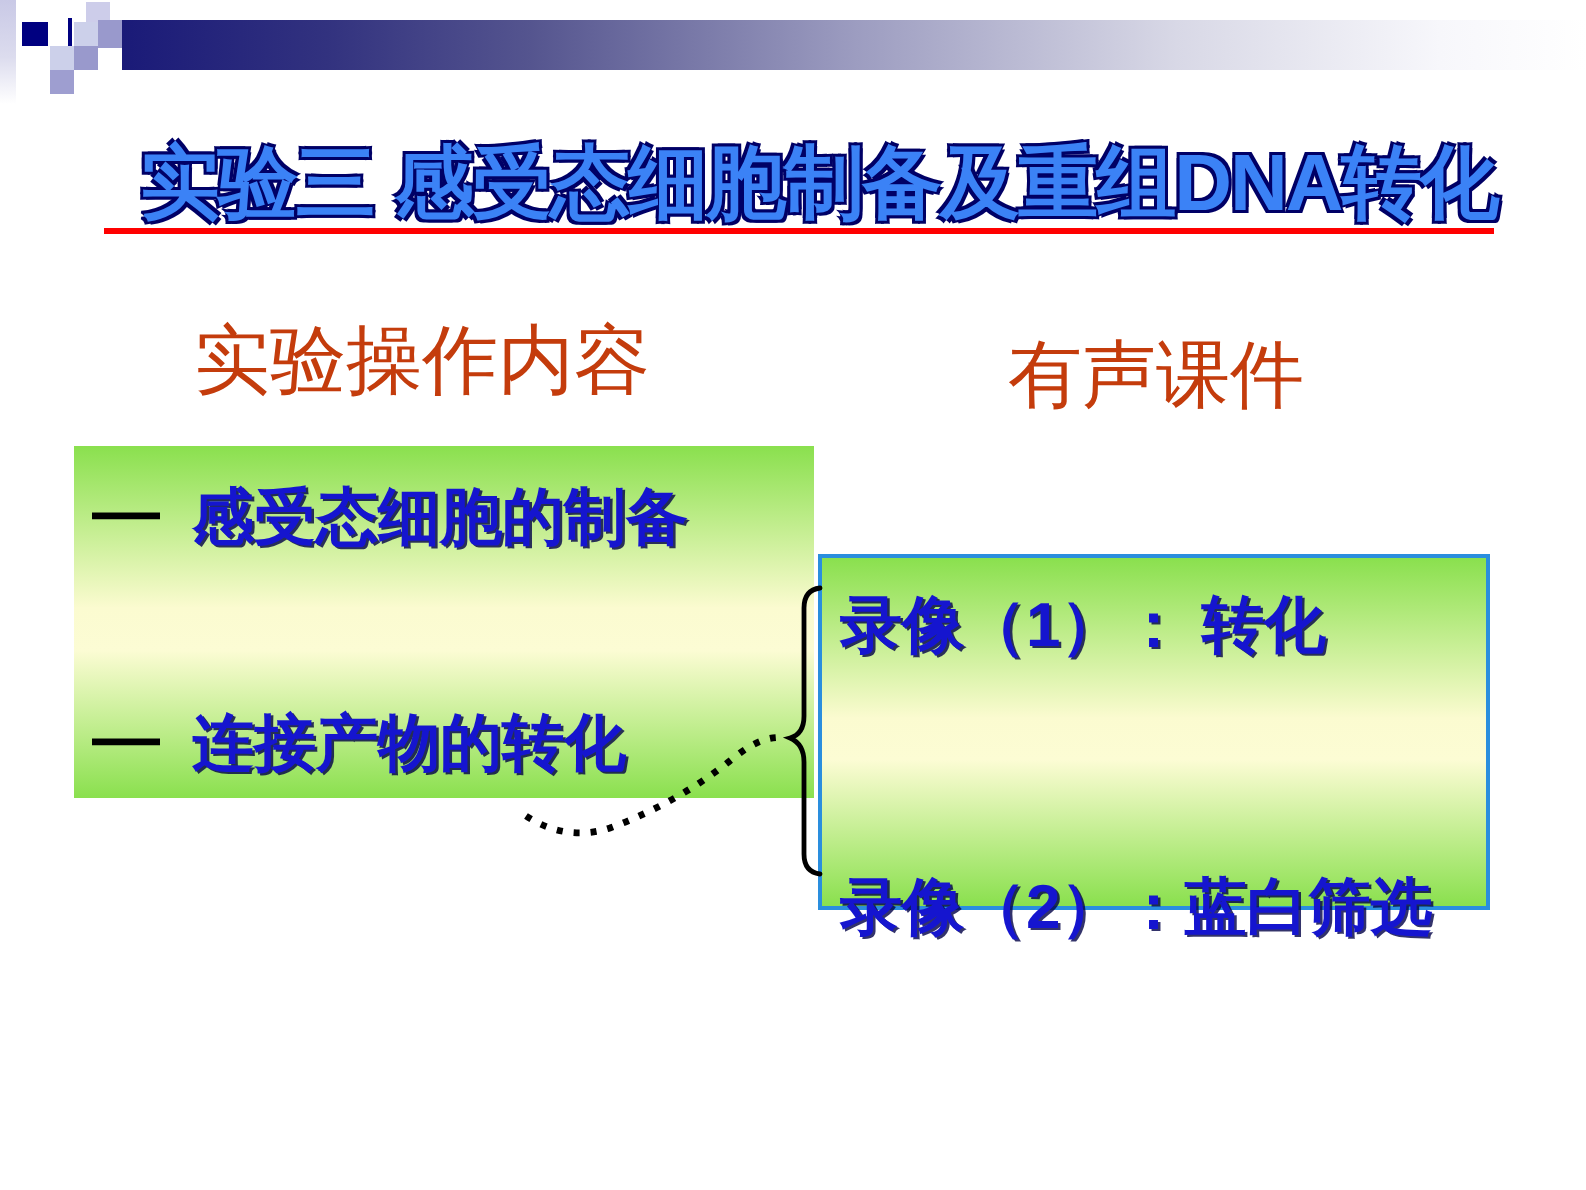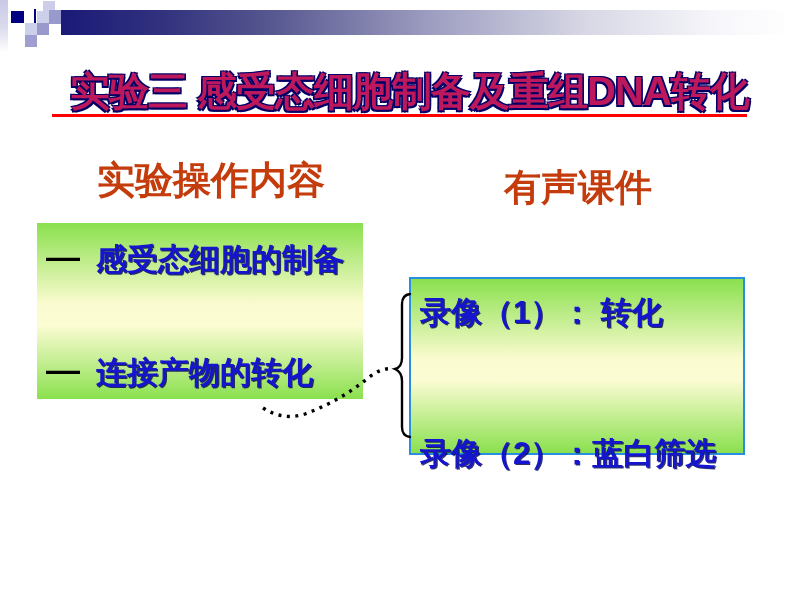--- a/index.html
+++ b/index.html
@@ -20,35 +20,35 @@
   .sq-line{left:34px;top:9px;width:2px;height:15px;background:#000080;}
   .sq-c{left:37px;top:11px;width:12px;height:12px;background:#ccd0ea;}
   .sq-d{left:49px;top:10px;width:12px;height:14px;background:#9999cc;}
   .sq-e{left:25px;top:23px;width:12px;height:12px;background:#ccd0ea;}
   .sq-f{left:37px;top:23px;width:12px;height:12px;background:#9999cc;}
   .sq-g{left:25px;top:35px;width:12px;height:12px;background:#9e9ed0;}
 
   
   .slide-title{
     left:70px;top:64px;width:680px;
-    font-size:40px;font-weight:bold;color:#be185d;letter-spacing:-1px;
+    font-size:40px;font-weight:bold;color:#3b82f6;letter-spacing:-1px;
     text-shadow:-1.5px -1.5px 0 #000066,1.5px -1.5px 0 #000066,
                 -1.5px 1.5px 0 #000066,1.5px 1.5px 0 #000066;
     white-space:nowrap;
   }
   .title-rule{left:52px;top:114px;width:695px;height:3px;background:#ff0000;}
 
   
-  .heading{font-weight:bold;color:#c43c0c;white-space:nowrap;}
+  .heading{font-weight:normal;color:#c43c0c;white-space:nowrap;}
   .heading-left{left:97px;top:155px;font-size:38px;}
   .heading-right{left:504px;top:163px;font-size:37px;}
 
   
   .green-grad{background:linear-gradient(180deg,#8ae04e 0%,#fbfbd0 46%,#fcfcd4 58%,#8ae04e 100%);}
-  .box-left{left:37px;top:223px;width:326px;height:176px;}
+  .box-left{left:37px;top:223px;width:370px;height:176px;}
   .box-right{left:409px;top:277px;width:336px;height:178px;border:2.5px solid #2a8ede;box-sizing:border-box;}
 
   .li-row{position:absolute;white-space:nowrap;}
   .blue-text{
     font-weight:bold;color:#1515cf;font-size:31px;
     text-shadow:1.2px 1.2px 0 rgba(0,0,70,0.8);
     white-space:nowrap;
   }
   .dash{
     display:inline-block;color:#000;font-weight:bold;font-size:34px;

